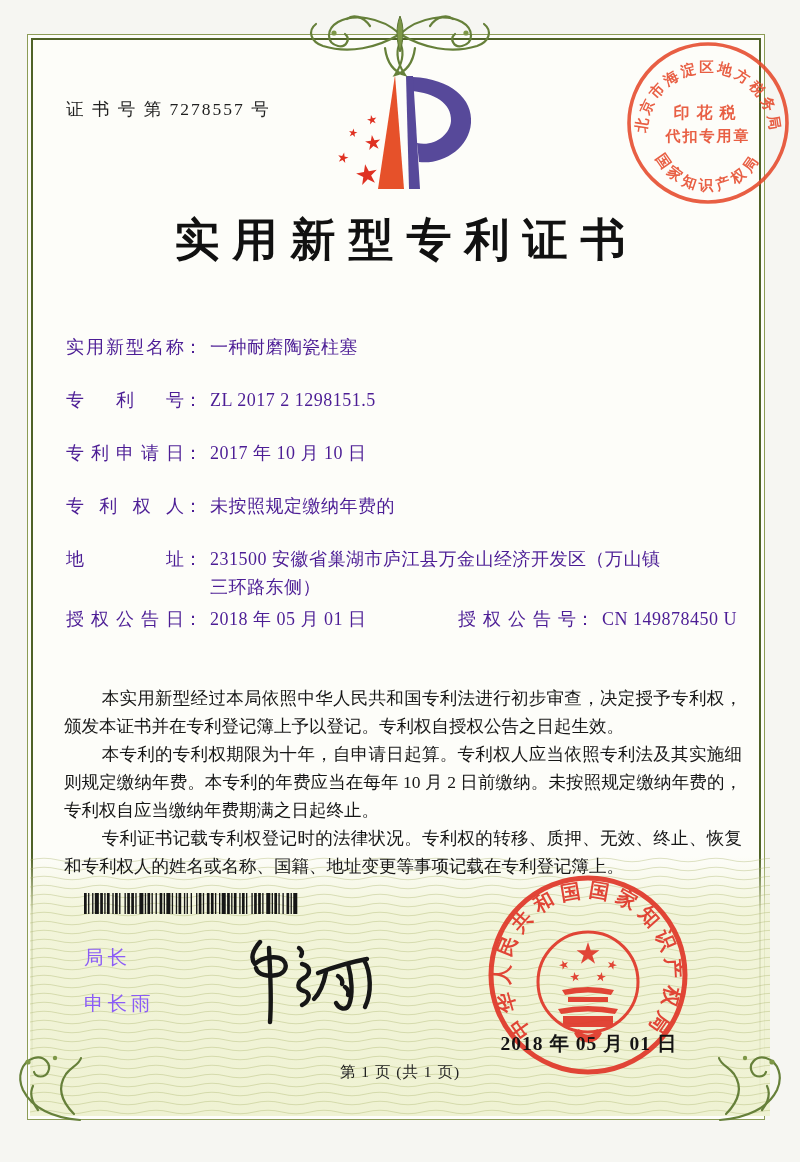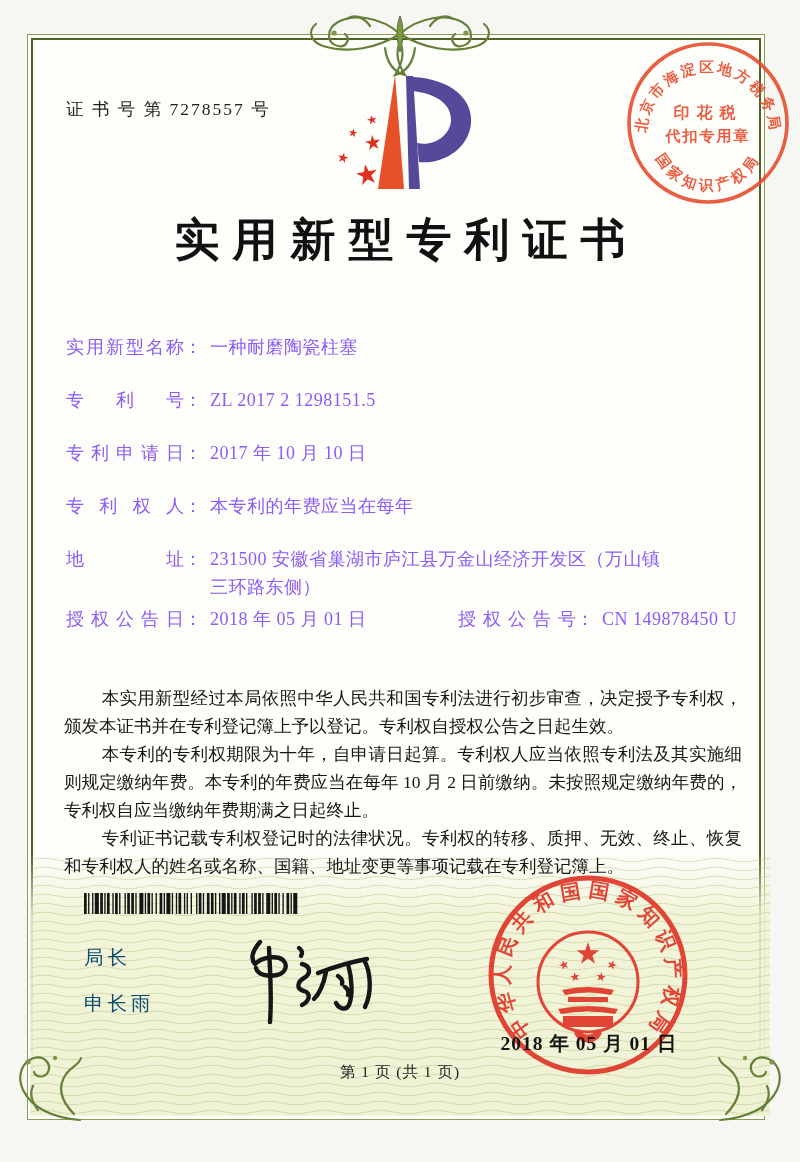--- a/index.html
+++ b/index.html
@@ -34,32 +34,32 @@
   .content{position:absolute;inset:0;z-index:2;padding-left:20px;}
   .cert-no{position:absolute;left:66px;top:97px;font-size:17.5px;letter-spacing:2px;color:#1f1f1f;}
   .logo{position:absolute;left:320px;top:70px;}
   .tax-stamp{position:absolute;left:622px;top:38px;opacity:.88;}
   .title{
     position:absolute;left:0;top:210px;width:100%;
     text-align:center;font-size:45px;font-weight:700;
     letter-spacing:13px;padding-left:13px;box-sizing:border-box;
     color:#111;
   }
-  .fields{position:absolute;left:66px;top:333px;width:684px;font-size:18px;line-height:28px;color:#8b5cf6;}
+  .fields{position:absolute;left:66px;top:333px;width:684px;font-size:18px;line-height:28px;color:#4c1d95;}
   .frow{margin-bottom:25px;position:relative;}
   .frow.addr{margin-bottom:4px;}
   .lbl{display:inline-block;width:118px;text-align:justify;text-align-last:justify;vertical-align:top;}
   .colon{margin-right:8px;}
   .val{display:inline-block;vertical-align:top;letter-spacing:.5px;}
   .val.addr-val{width:468px;letter-spacing:.5px;}
   .grant-no{position:absolute;left:392px;top:0;white-space:nowrap;}
   .paras{position:absolute;left:64px;top:684px;width:678px;font-size:17.5px;line-height:28px;text-align:justify;color:#161616;}
   .paras p{margin:0;text-indent:2.15em;}
   .barcode{position:absolute;left:84px;top:893px;}
-  .director{position:absolute;left:84px;top:944px;font-size:19.5px;letter-spacing:4px;color:#0c4a6e;}
+  .director{position:absolute;left:84px;top:944px;font-size:19.5px;letter-spacing:4px;color:#8b5cf6;}
   .director .name{margin-top:19px;}
   .signature{position:absolute;left:198px;top:912px;}
   .national-seal{position:absolute;left:482px;top:870px;opacity:.93;}
   .seal-date{position:absolute;left:496px;top:1030px;width:186px;text-align:center;font-size:19.5px;letter-spacing:1px;font-weight:600;color:#141414;}
   .footer{position:absolute;left:0;top:1062px;width:100%;text-align:center;font-size:15.5px;letter-spacing:1px;color:#222;}
   .ornament-top{position:absolute;left:265px;top:6px;z-index:3;}
   .flourish{position:absolute;z-index:3;}
   .flourish.bl{left:8px;top:1040px;}
   .flourish.br{left:717px;top:1040px;}
   .seal-text{font-family:"Liberation Serif","DejaVu Serif",serif;font-weight:600;}
@@ -179,21 +179,21 @@
       <div class="frow">
         <span class="lbl">实用新型名称</span><span class="colon">：</span><span class="val">一种耐磨陶瓷柱塞</span>
       </div>
       <div class="frow">
         <span class="lbl">专利号</span><span class="colon">：</span><span class="val">ZL 2017 2 1298151.5</span>
       </div>
       <div class="frow">
         <span class="lbl">专利申请日</span><span class="colon">：</span><span class="val">2017 年 10 月 10 日</span>
       </div>
       <div class="frow">
-        <span class="lbl">专利权人</span><span class="colon">：</span><span class="val">本专利的年费应当在每年</span>
+        <span class="lbl">专利权人</span><span class="colon">：</span><span class="val">未按照规定缴纳年费的</span>
       </div>
       <div class="frow addr">
         <span class="lbl">地址</span><span class="colon">：</span><span class="val addr-val">231500 安徽省巢湖市庐江县万金山经济开发区（万山镇三环路东侧）</span>
       </div>
       <div class="frow">
         <span class="lbl">授权公告日</span><span class="colon">：</span><span class="val">2018 年 05 月 01 日</span>
         <span class="grant-no">
           <span class="lbl">授权公告号</span><span class="colon">：</span><span class="val">CN 149878450 U</span>
         </span>
       </div>

